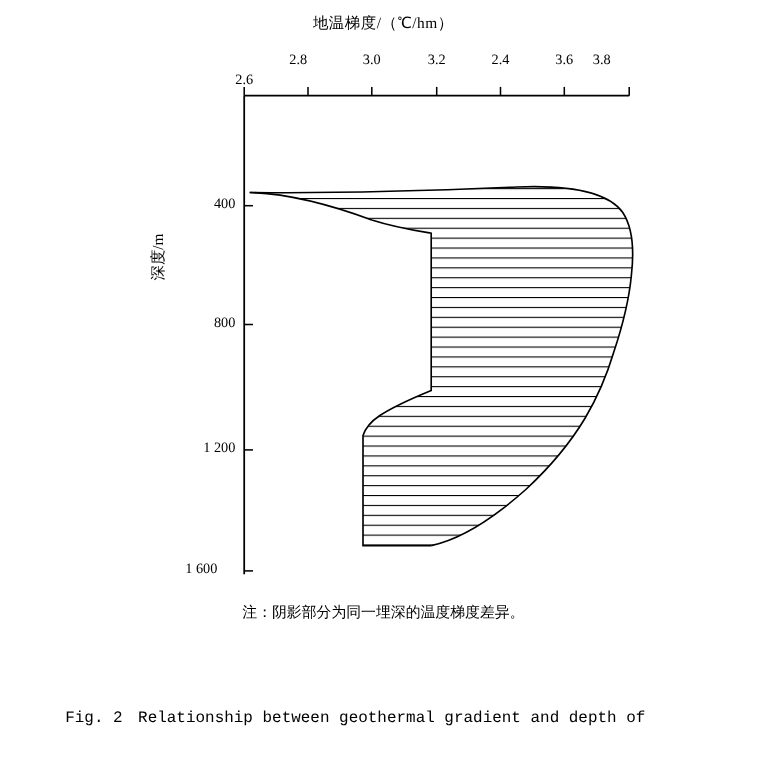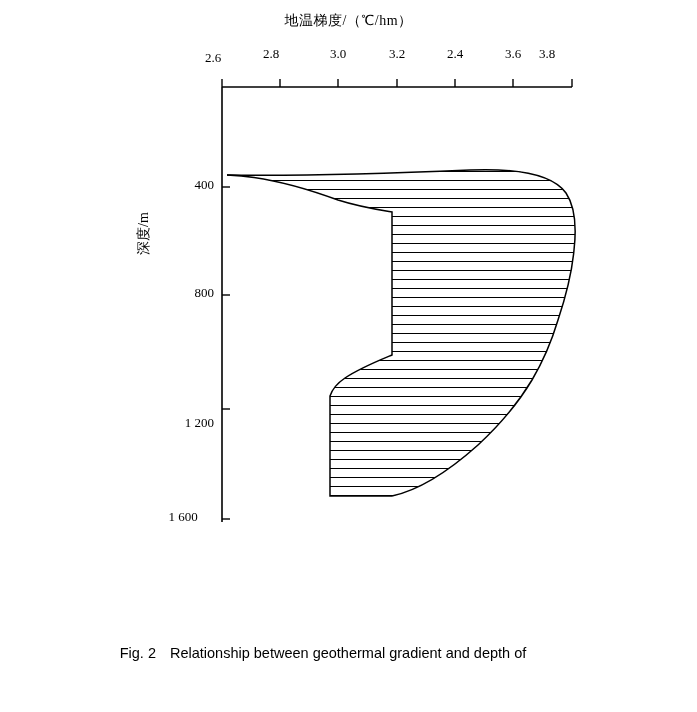--- a/index.html
+++ b/index.html
@@ -70,21 +70,21 @@
     font-family: "Liberation Serif", serif;
   }
   .caption-en {
     position: absolute;
     left: 0;
     top: 640px;
     width: 646px;
     text-align: center;
     font-size: 14.5px;
     line-height: 26px;
-    font-family: Liberation Sans, sans-serif;
+    font-family: Liberation Mono, monospace;
   }
   .caption-en .line2 { display: block; }
   sup { font-size: 0.68em; vertical-align: super; }
   .tick-label {
     font-size: 13px;
     font-family: "Liberation Serif", serif;
   }
   .sp { display: inline-block; width: 14px; }
 </style>
 </head>
@@ -168,34 +168,35 @@
       <path d="M 392 496
                C 420 490, 450 470, 478 445
                C 505 420, 520 400, 532 380
                C 545 358, 552 340, 558 320
                C 566 296, 572 272, 574 250
                C 577 224, 574 205, 566 193
                C 553 175, 520 168, 470 170
                C 400 173, 300 176, 227 175" fill="none" stroke="#000" stroke-width="1.5"></path>
     </svg>
 
-    <div style="position:absolute; left:205px; top:50px; width:34px; " class="tick-label">2.6</div>
+    <div style="position:absolute; left:205px; top:64px; width:34px; text-align:center;" class="tick-label">2.6</div>
     <div style="position:absolute; left:263px; top:46px; width:34px; text-align:left;" class="tick-label">2.8</div>
     <div style="position:absolute; left:321px; top:46px; width:34px; text-align:center;" class="tick-label">3.0</div>
     <div style="position:absolute; left:380px; top:46px; width:34px; text-align:center;" class="tick-label">3.2</div>
     <div style="position:absolute; left:438px; top:46px; width:34px; text-align:center;" class="tick-label">2.4</div>
     <div style="position:absolute; left:496px; top:46px; width:34px; text-align:center;" class="tick-label">3.6</div>
     <div style="position:absolute; left:530px; top:46px; width:34px; text-align:center;" class="tick-label">3.8</div>
 
     <div style="position:absolute; left:152px; top:177px; width:62px; text-align:right;" class="tick-label">400</div>
     <div style="position:absolute; left:152px; top:285px; width:62px; text-align:right;" class="tick-label">800</div>
-    <div style="position:absolute; left:152px; top:399px; width:62px; text-align:right;margin-top:16px;" class="tick-label">1 200</div>
+    <div style="position:absolute; left:152px; top:399px; width:62px; text-align:right;" class="tick-label">1 200</div>
     <div style="position:absolute; left:152px; top:509px; width:62px; text-align:center;" class="tick-label">1 600</div>
 
   </div>
 
+  <div class="note">注：阴影部分为同一埋深的温度梯度差异。</div>
 
 
   <div class="caption-en">
     <span>Fig. 2</span><span class="sp"></span><span>Relationship between geothermal gradient and depth of</span>
   </div>
 
 </div>
 
 </body></html>

